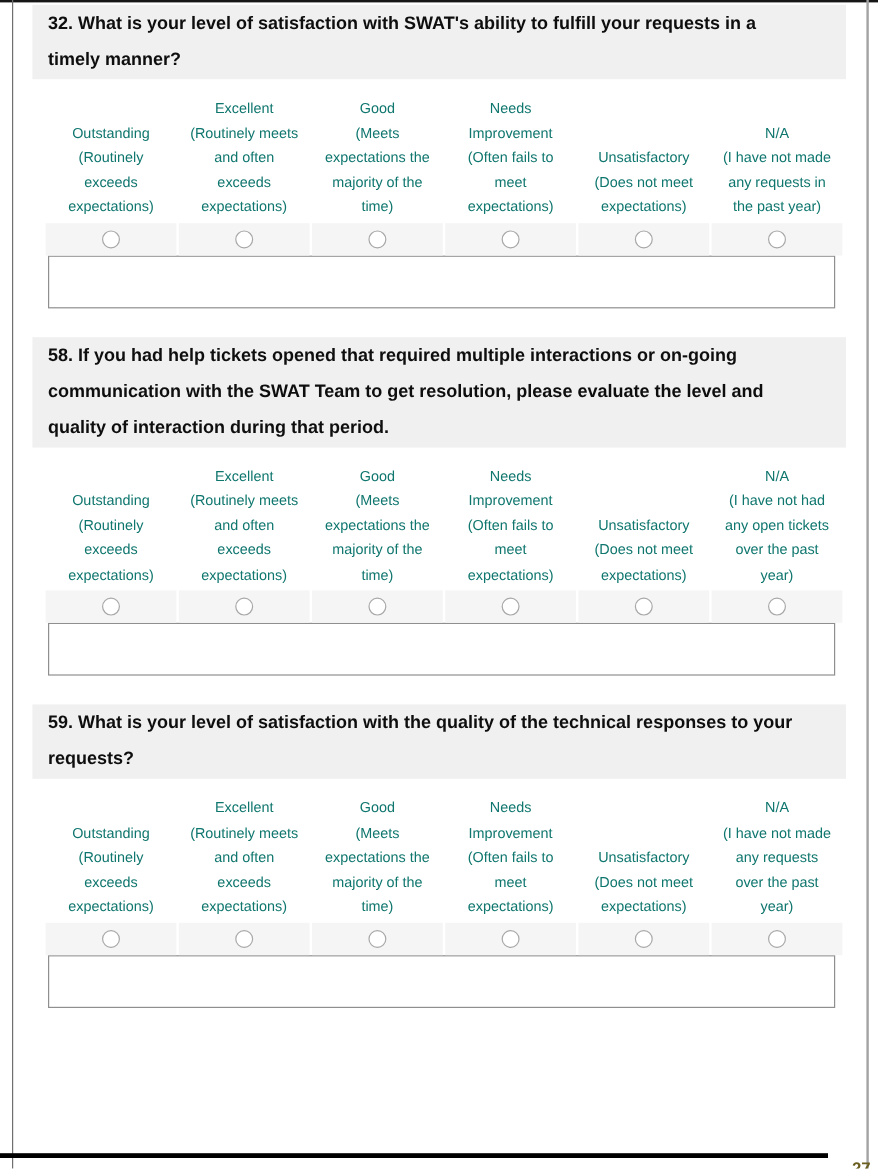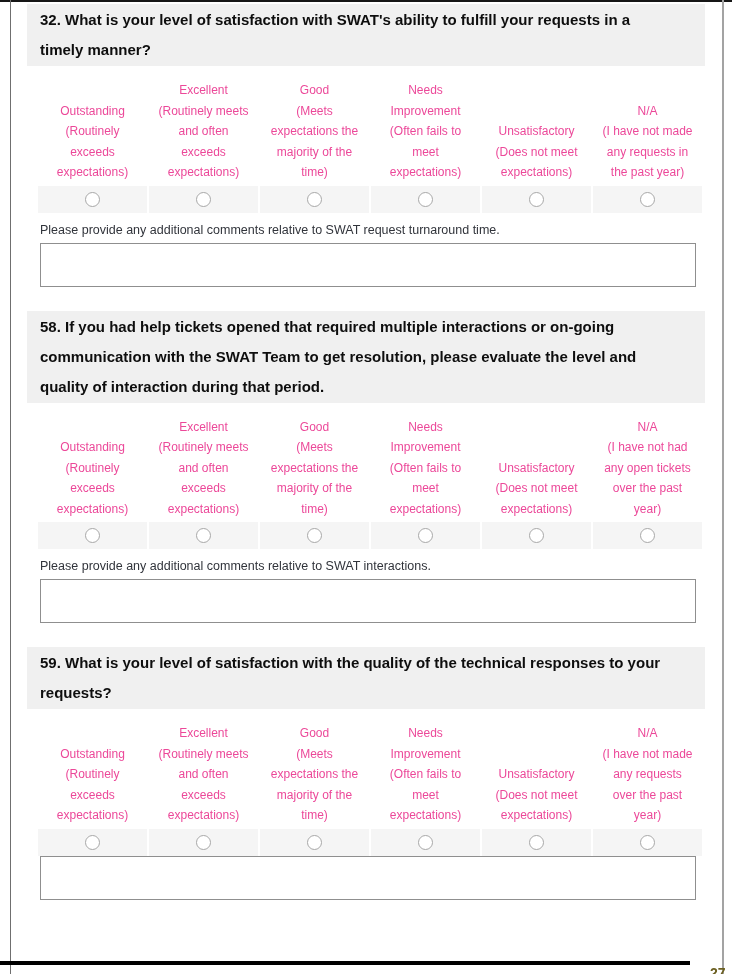--- a/index.html
+++ b/index.html
@@ -13,21 +13,21 @@
   .content{position:absolute;left:27px;top:4px;width:678px;}
   .question{margin-bottom:24px;}
   .q-title{
     background:#f0f0f0;padding:1px 13px;font-weight:bold;font-size:15px;
     line-height:30px;color:#0e0e0e;white-space:pre-line;
   }
   .scale{margin-left:11px;width:664px;display:grid;grid-template-columns:repeat(6,1fr);column-gap:2px;}
   .scale-header{margin-top:14px;}
   .hcell{
     display:flex;align-items:flex-end;justify-content:center;min-height:101px;
-    text-align:center;font-size:12px;line-height:20.5px;color:#ec4899;
+    text-align:center;font-size:12px;line-height:20.5px;color:#0f766e;
     white-space:pre-line;padding-bottom:3px;
   }
   .rcell{background:#f5f5f5;height:27px;display:flex;align-items:center;justify-content:center;}
   .radio{
     appearance:none;-webkit-appearance:none;width:15px;height:15px;
     border:1.5px solid #a8a8a8;border-radius:50%;background:#fff;margin:0;cursor:pointer;
   }
   .prompt{margin:10px 0 6px 13px;font-size:12.5px;color:#31343b;}
   .comment{
     display:block;margin-left:13px;width:656px;height:44px;border:1px solid #8f8f8f;
@@ -91,21 +91,20 @@
         <div class="rcell">
             <input type="radio" name="q32" class="radio" style="">
           </div>
         <div class="rcell">
             <input type="radio" name="q32" class="radio" style="">
           </div>
         <div class="rcell">
             <input type="radio" name="q32" class="radio" style="">
           </div>
       </div>
-      <div class="prompt">Please provide any additional comments relative to SWAT request turnaround time.</div>
       <textarea class="comment" style=""></textarea>
     </section>
 
     <section class="question">
       <div class="q-title">58. If you had help tickets opened that required multiple interactions or on-going
 communication with the SWAT Team to get resolution, please evaluate the level and
 quality of interaction during that period.</div>
       <div class="scale scale-header">
         <div class="hcell">Outstanding
 (Routinely
@@ -148,21 +147,20 @@
         <div class="rcell">
             <input type="radio" name="q33" class="radio" style="">
           </div>
         <div class="rcell">
             <input type="radio" name="q33" class="radio" style="">
           </div>
         <div class="rcell">
             <input type="radio" name="q33" class="radio" style="">
           </div>
       </div>
-      <div class="prompt">Please provide any additional comments relative to SWAT interactions.</div>
       <textarea class="comment" style=""></textarea>
     </section>
 
     <section class="question">
       <div class="q-title">59. What is your level of satisfaction with the quality of the technical responses to your
 requests?</div>
       <div class="scale scale-header">
         <div class="hcell">Outstanding
 (Routinely
 exceeds

